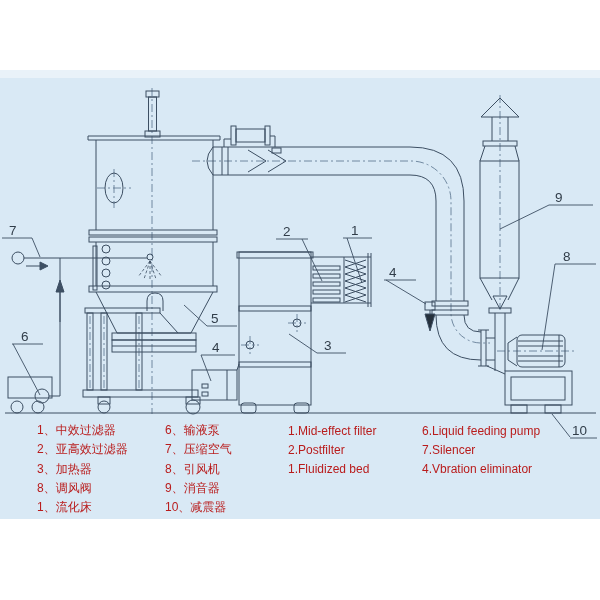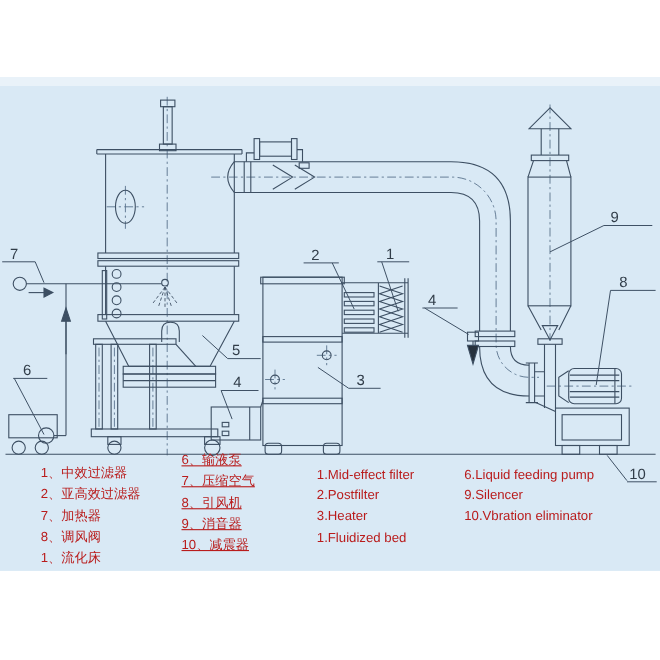--- a/index.html
+++ b/index.html
@@ -4,21 +4,21 @@
 <style>
   html,body{margin:0;padding:0;background:#ffffff;}
   .page{position:relative;width:600px;height:600px;background:#ffffff;overflow:hidden;
         font-family:"Liberation Sans","DejaVu Sans",sans-serif;}
   .strip-light{position:absolute;left:0;top:70px;width:600px;height:8px;background:#e9f2f9;}
   .canvas{position:absolute;left:0;top:78px;width:600px;height:441px;background:#d9e9f5;}
   .diagram-svg{position:absolute;left:0;top:0;width:600px;height:600px;}
   .legend-col{position:absolute;color:#b91c1c;font-size:12px;}
   .legend-col .legend-item{height:19.3px;display:flex;align-items:center;white-space:nowrap;}
   .cn1{left:37px;top:421px;}
-  .cn2{left:165px;top:409px;text-decoration:underline;}
+  .cn2{left:165px;top:421px;}
   .en1{left:288px;top:421px;}
   .en2{left:422px;top:421px;}
   text.callout{font-family:"Liberation Sans","DejaVu Sans",sans-serif;font-size:13.5px;fill:#313d49;}
 </style>
 </head>
 <body>
 
 <div class="page">
   <div class="strip-light"></div>
   <div class="canvas"></div>
@@ -199,35 +199,34 @@
       <text class="callout" x="389" y="277">4</text>
       <text class="callout" x="555" y="202">9</text>
       <text class="callout" x="563" y="261">8</text>
       <text class="callout" x="572" y="435">10</text>
     </g>
   </svg>
 
   <div class="legend-col cn1">
     <div class="legend-item">1、中效过滤器</div>
     <div class="legend-item">2、亚高效过滤器</div>
-    <div class="legend-item">7、加热器</div>
+    <div class="legend-item">3、加热器</div>
     <div class="legend-item">8、调风阀</div>
     <div class="legend-item">1、流化床</div>
   </div>
   <div class="legend-col cn2">
     <div class="legend-item">6、输液泵</div>
     <div class="legend-item">7、压缩空气</div>
     <div class="legend-item">8、引风机</div>
     <div class="legend-item">9、消音器</div>
     <div class="legend-item">10、减震器</div>
   </div>
   <div class="legend-col en1">
     <div class="legend-item">1.Mid-effect filter</div>
     <div class="legend-item">2.Postfilter</div>
-    <div class="legend-item">3.Heater</div>
     <div class="legend-item">1.Fluidized bed</div>
   </div>
   <div class="legend-col en2">
     <div class="legend-item">6.Liquid feeding pump</div>
-    <div class="legend-item">9.Silencer</div>
-    <div class="legend-item">10.Vbration eliminator</div>
+    <div class="legend-item">7.Silencer</div>
+    <div class="legend-item">4.Vbration eliminator</div>
   </div>
 </div>
 
 </body></html>

